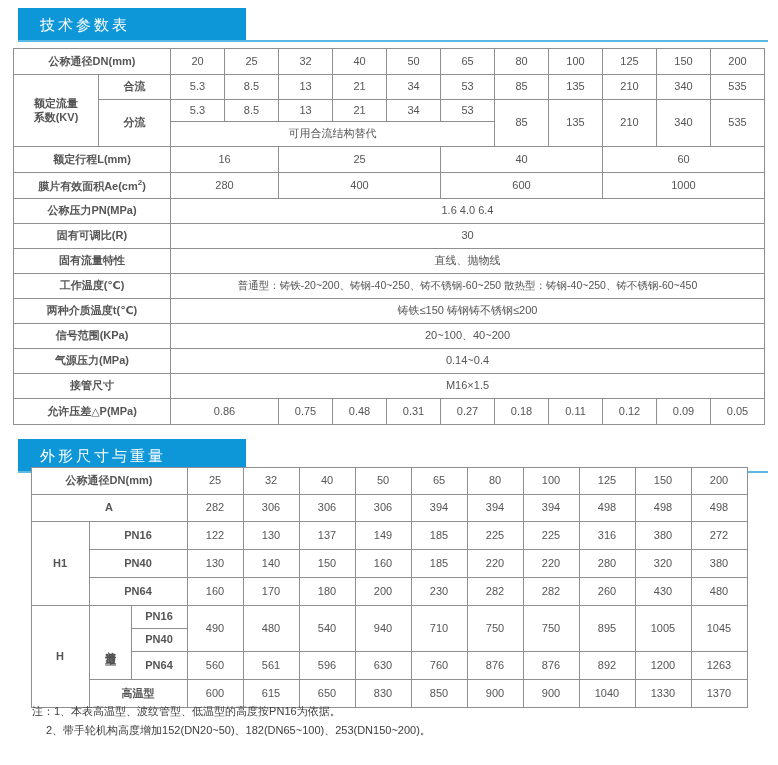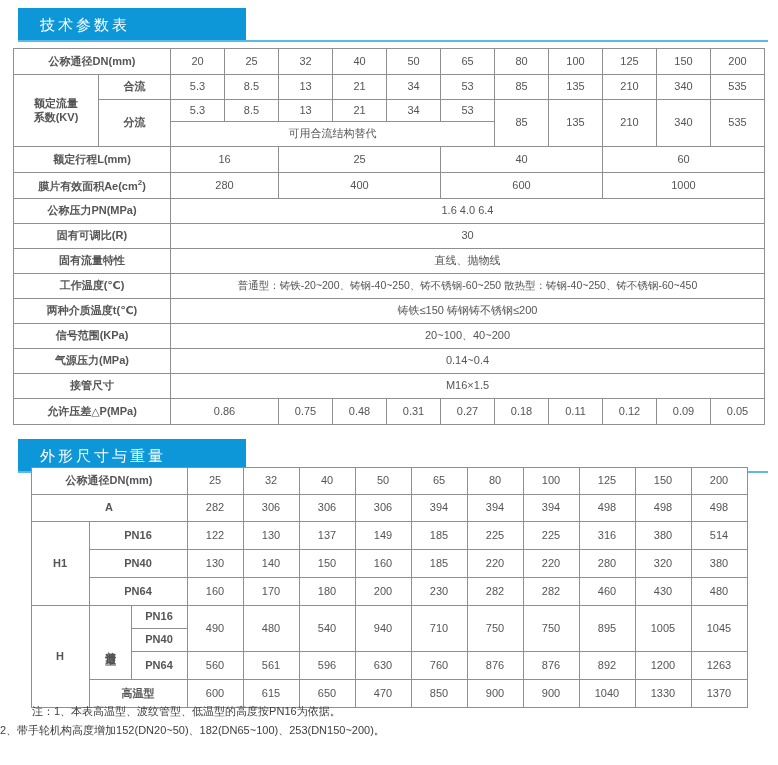--- a/index.html
+++ b/index.html
@@ -93,20 +93,21 @@
   
   #notes {
     position: absolute;
     left: 0;
     top: 702px;
     width: 778px;
     font-size: 11px;
     color: #3d3d3d;
   }
   .note-line {
+    padding-left: 46px;
     line-height: 1.75;
     white-space: nowrap;
   }
   .note-line.first { padding-left: 32px; }
 </style>
 </head>
 <body>
 
 <div id="sec1" class="section">
   <div class="section-head">
@@ -323,21 +324,21 @@
       <td class="lbl" colspan="2" style="height:27px">PN16</td>
       <td class="sh">122</td>
       <td>130</td>
       <td class="sh">137</td>
       <td>149</td>
       <td class="sh">185</td>
       <td>225</td>
       <td class="sh">225</td>
       <td>316</td>
       <td class="sh">380</td>
-      <td>514</td>
+      <td>272</td>
     </tr>
 
     <tr>
       <td class="lbl" colspan="2" style="height:27px">PN40</td>
       <td class="sh">130</td>
       <td>140</td>
       <td class="sh">150</td>
       <td>160</td>
       <td class="sh">185</td>
       <td>220</td>
@@ -349,21 +350,21 @@
 
     <tr>
       <td class="lbl" colspan="2" style="height:27px">PN64</td>
       <td class="sh">160</td>
       <td>170</td>
       <td class="sh">180</td>
       <td>200</td>
       <td class="sh">230</td>
       <td>282</td>
       <td class="sh">282</td>
-      <td>460</td>
+      <td>260</td>
       <td class="sh">430</td>
       <td>480</td>
     </tr>
 
     <tr>
       <td class="lbl" rowspan="4">H</td>
       <td class="lbl" rowspan="3"><span class="vert">普通型</span></td>
       <td class="lbl" style="height:22px">PN16</td>
       <td class="sh" rowspan="2">490</td>
       <td rowspan="2">480</td>
@@ -393,21 +394,21 @@
       <td>892</td>
       <td class="sh">1200</td>
       <td>1263</td>
     </tr>
 
     <tr>
       <td class="lbl" colspan="2" style="height:27px">高温型</td>
       <td class="sh">600</td>
       <td>615</td>
       <td class="sh">650</td>
-      <td>470</td>
+      <td>830</td>
       <td class="sh">850</td>
       <td>900</td>
       <td class="sh">900</td>
       <td>1040</td>
       <td class="sh">1330</td>
       <td>1370</td>
     </tr>
   </tbody>
 </table>
 </div>

